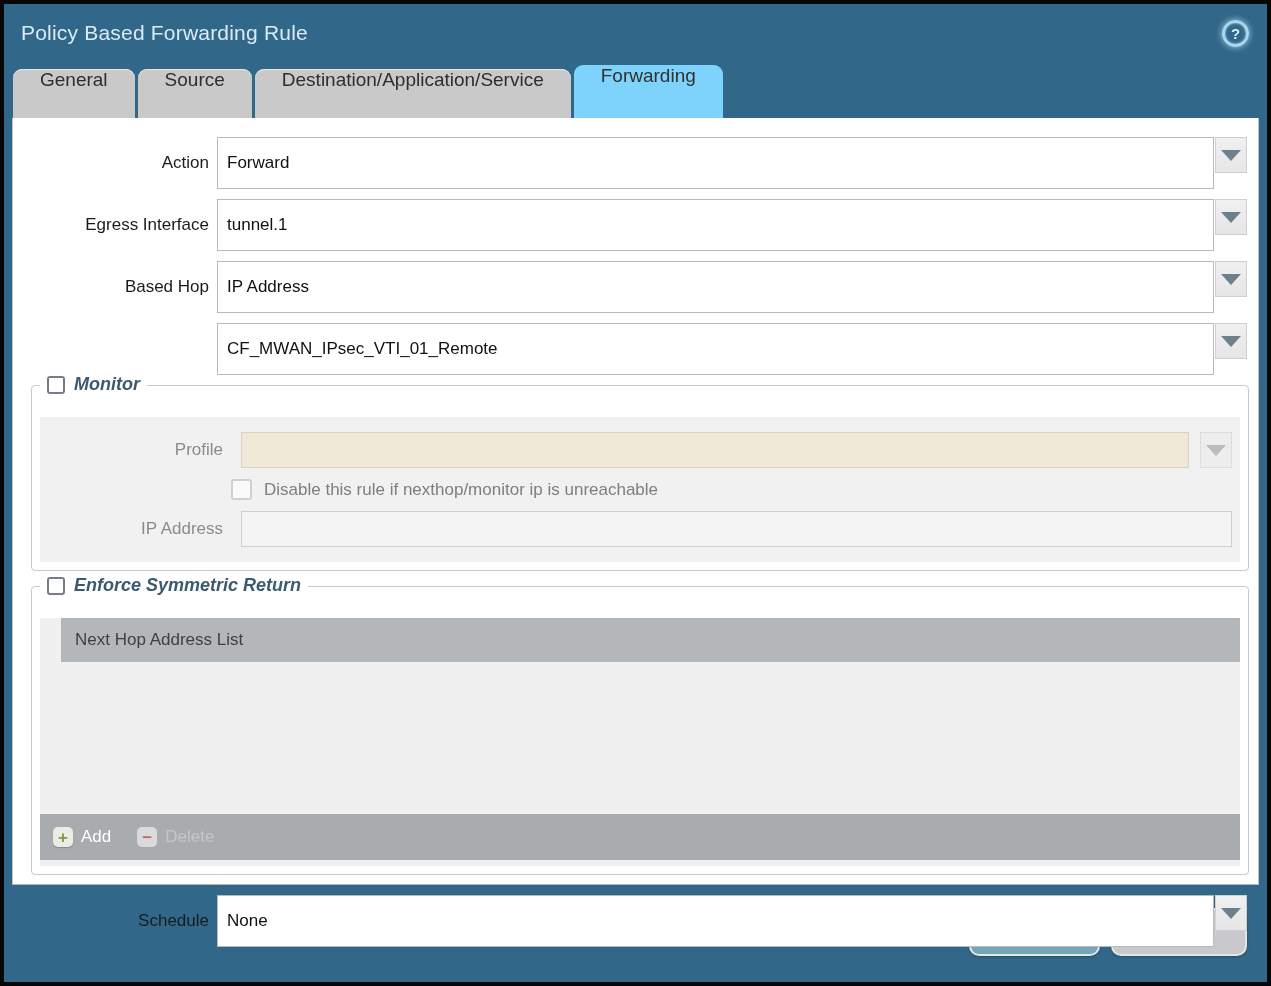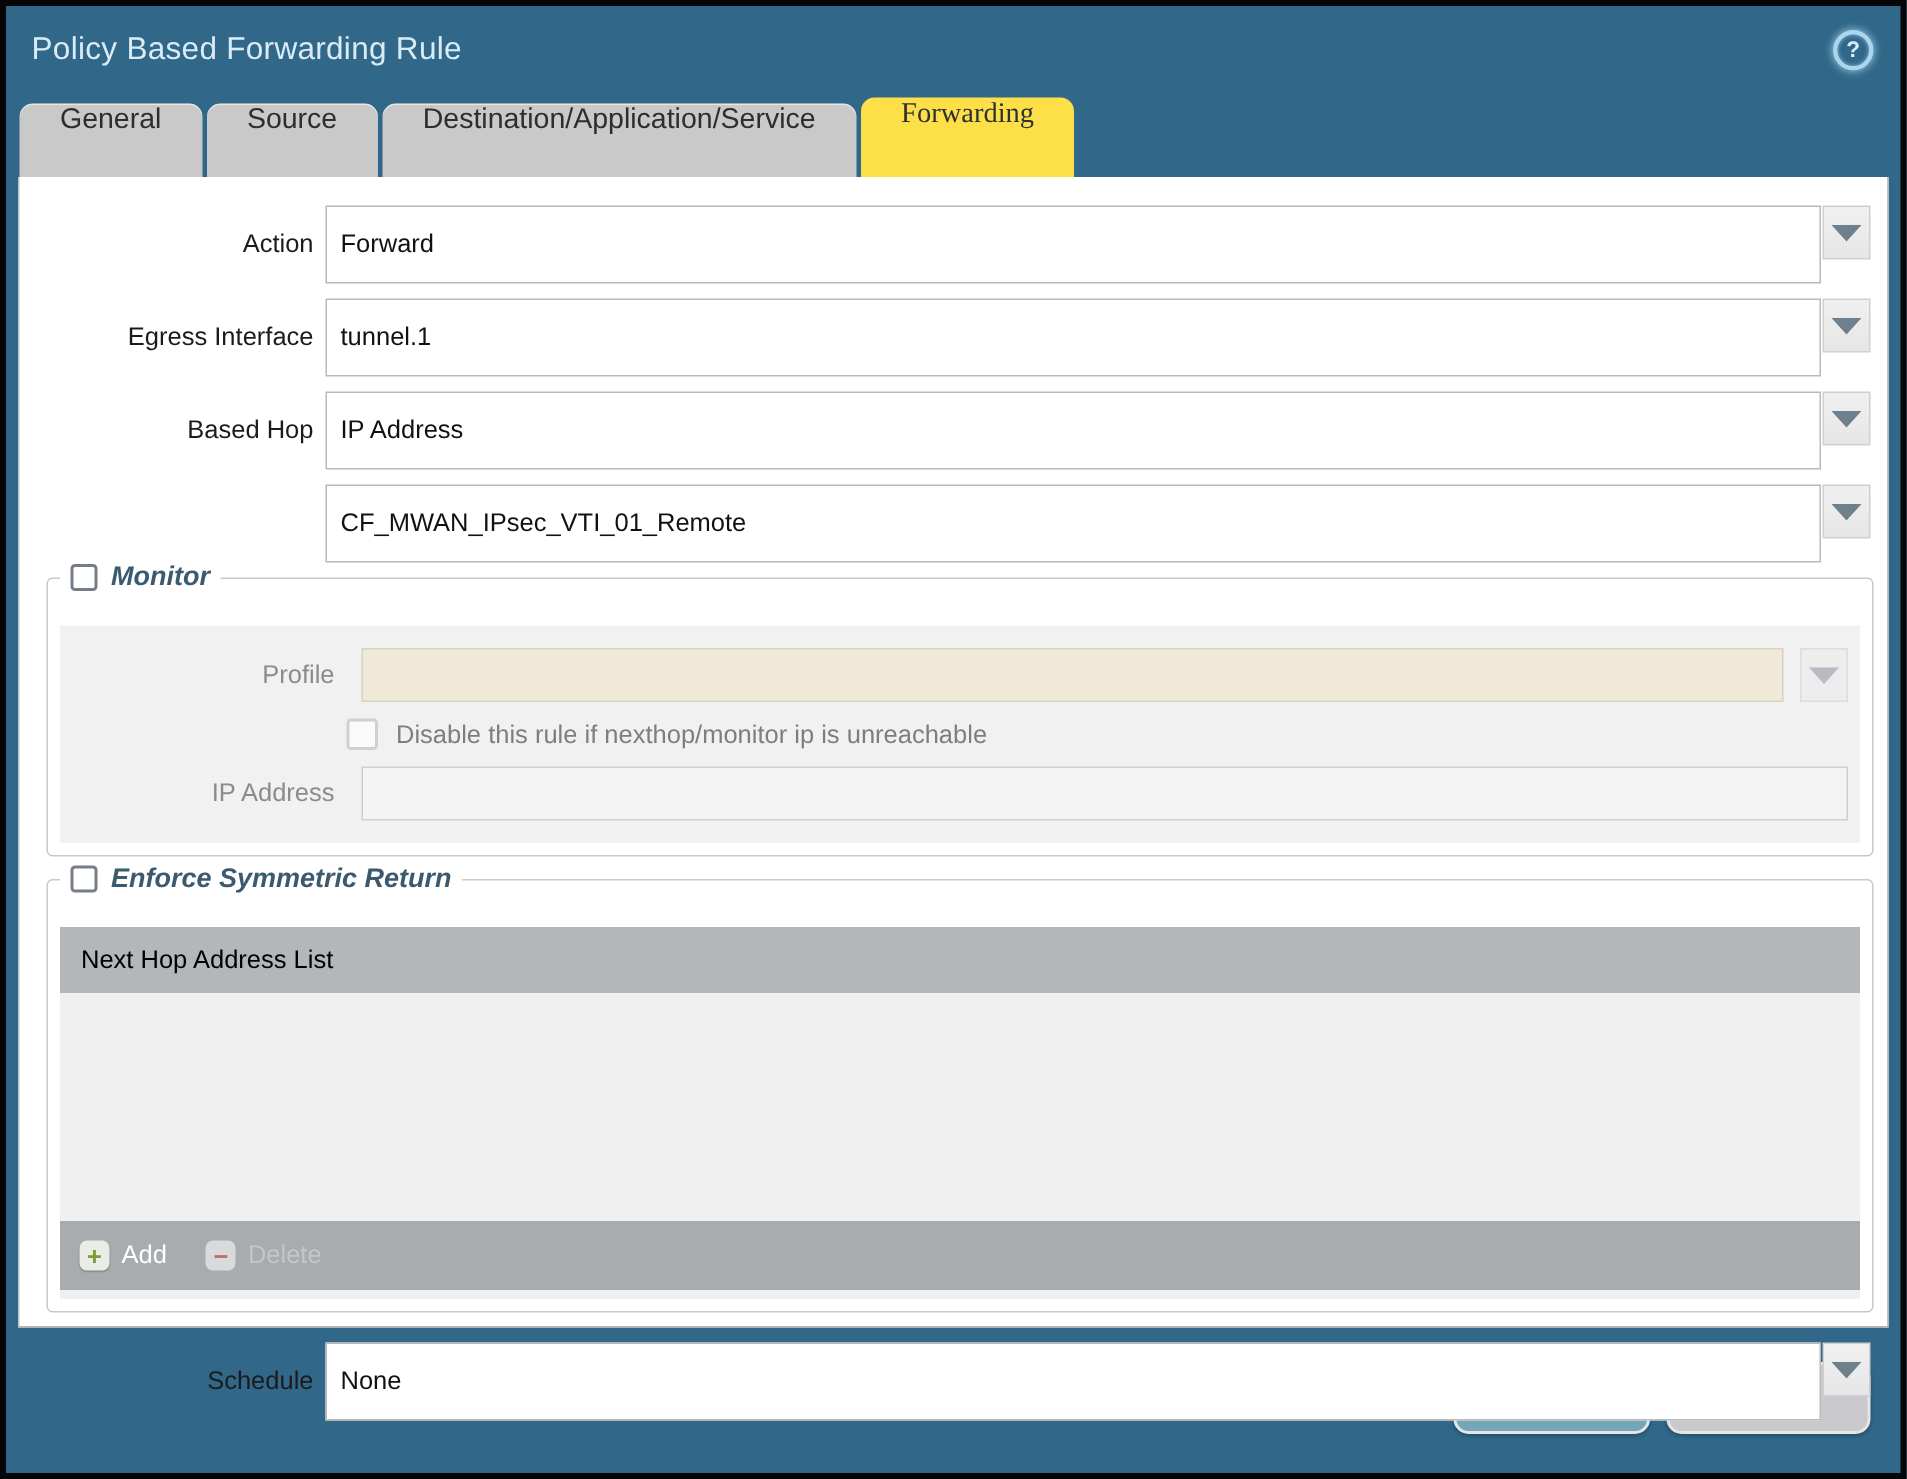--- a/index.html
+++ b/index.html
@@ -40,24 +40,23 @@
     padding: 0 27px;
     background: #c9c9ca;
     border-radius: 9px 9px 0 0;
     box-shadow: inset 0 1px 0 #e6e6e6;
     display: flex; align-items: flex-start;
     font-size: 19px; color: #2e2e2e;
     cursor: pointer; white-space: nowrap;
   }
   .tab.active {
     height: 53px;
-    background: #fde047;
+    background: #7dd3fc;
     box-shadow: none;
     color: #303030;
-    font-family: Liberation Serif, serif;
   }
 
   
   .content {
     background: #fff;
     margin: 0 8px;
     height: 767px;
     border-left: 1px solid #c2c2c2; border-right: 1px solid #c2c2c2; border-bottom: 1px solid #b5b5b5;
     padding-top: 19px;
     position: relative;
@@ -131,21 +130,21 @@
     border: 2px solid #ccd1d5; border-radius: 3px; background: #fafafa;
   }
   .m-check-label { margin-left: 12px; font-size: 17px; color: #7e7e7e; }
 
   
   .table-wrap { background: #f0f0f1; padding-bottom: 6px; }
   .table-header {
     height: 44px; background: #b3b7ba;
     display: flex; align-items: center;
     padding-left: 14px;
-    font-size: 17px; color: #000000;
+    font-size: 17px; color: #404040; margin-left: 21px;
   }
   .table-body { height: 152px; background: #f0f0f1; }
   .table-footer {
     height: 46px; background: #a8acaf;
     display: flex; align-items: center; gap: 26px;
     padding-left: 13px;
   }
   .bar-btn { display: flex; align-items: center; gap: 8px; cursor: pointer; }
   .bar-btn.disabled { cursor: default; }
   .icon-chip {

